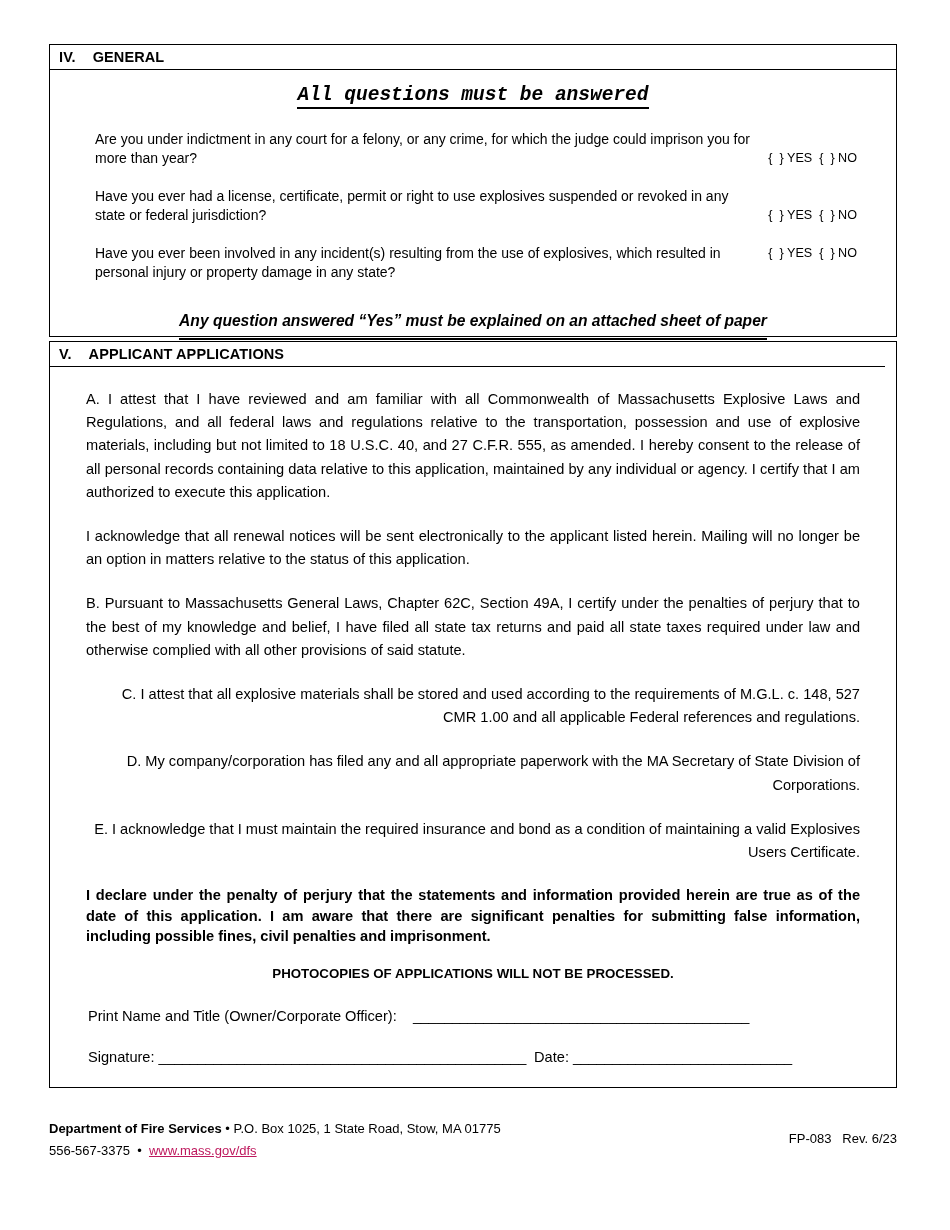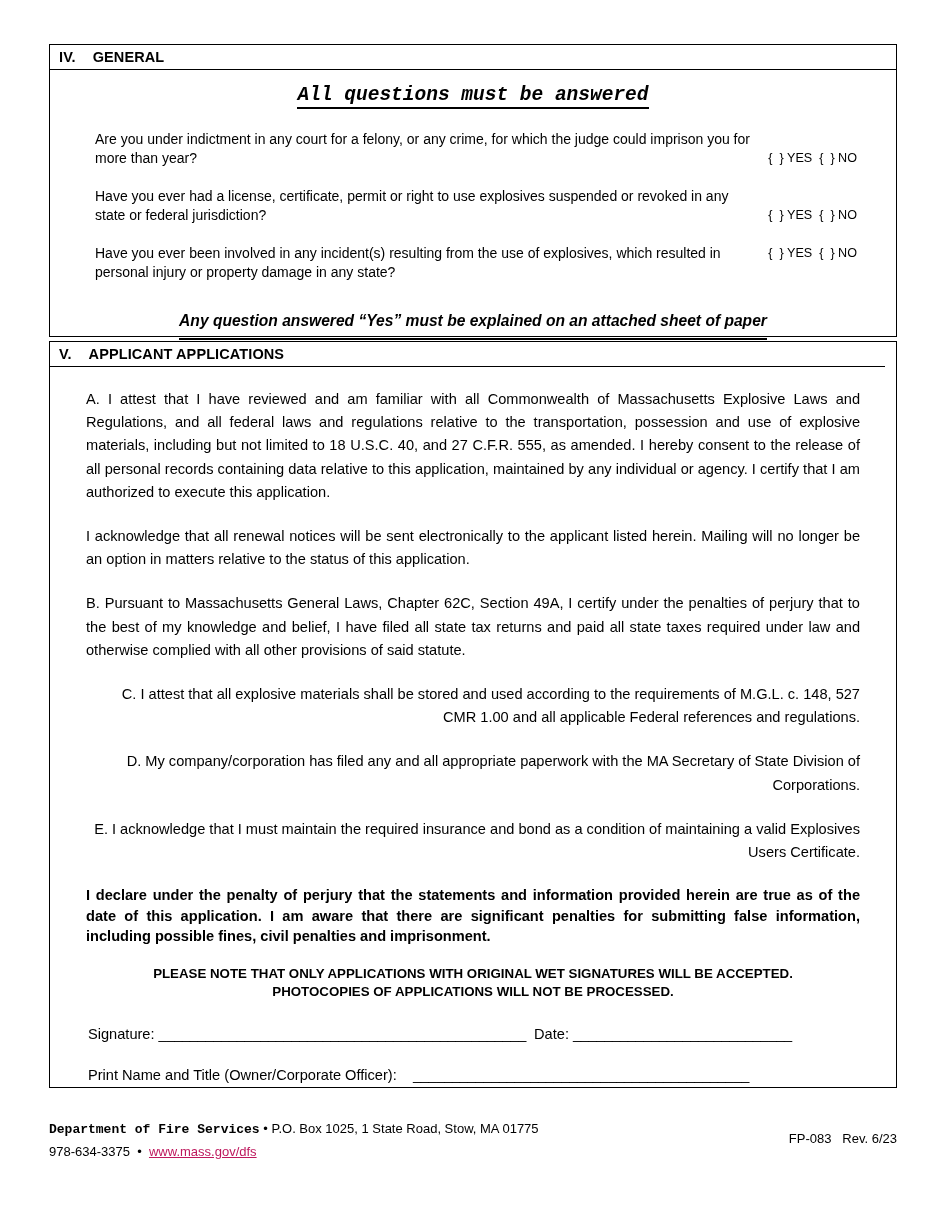--- a/index.html
+++ b/index.html
@@ -175,21 +175,21 @@
     left: 49px;
     top: 1118px;
     width: 848px;
     font-size: 13px;
     line-height: 22px;
   }
   .footer-line {
     position: relative;
     white-space: pre;
   }
-  .footer b { font-weight: bold; font-family: Liberation Mono, monospace; }
+  .footer b { font-weight: bold; }
   .footer-right {
     position: absolute;
     right: 0;
     top: 10px;
     white-space: pre;
   }
   .weblink {
     color: #be185d;
     text-decoration: underline;
   }
@@ -248,31 +248,30 @@
       <p class="para">A.   I attest that I have reviewed and am familiar with all Commonwealth of Massachusetts Explosive Laws and Regulations, and all federal laws and regulations relative to the transportation, possession and use of explosive materials, including but not limited to 18 U.S.C. 40, and 27 C.F.R. 555, as amended. I hereby consent to the release of all personal records containing data relative to this application, maintained by any individual or agency. I certify that I am authorized to execute this application.</p>
       <p class="para">I acknowledge that all renewal notices will be sent electronically to the applicant listed herein. Mailing will no longer be an option in matters relative to the status of this application.</p>
       <p class="para">B.   Pursuant to Massachusetts General Laws, Chapter 62C, Section 49A, I certify under the penalties of perjury that to the best of my knowledge and belief, I have filed all state tax returns and paid all state taxes required under law and otherwise complied with all other provisions of said statute.</p>
       <p class="para nojust">C.   I attest that all explosive materials shall be stored and used according to the requirements of M.G.L. c. 148, 527 CMR 1.00 and all applicable Federal references and regulations.</p>
       <p class="para nojust">D.   My company/corporation has filed any and all appropriate paperwork with the MA Secretary of State Division of Corporations.</p>
       <p class="para nojust">E.   I acknowledge that I must maintain the required insurance and bond as a condition of maintaining a valid Explosives Users Certificate.</p>
 
       <p class="declare">I declare under the penalty of perjury that the statements and information provided herein are true as of the date of this application. I am aware that there are significant penalties for submitting false information, including possible fines, civil penalties and imprisonment.</p>
 
       <div class="please-note">
-        <div>PLEASE NOTE THAT ONLY APPLICATIONS WITH ORIGINAL WET SIGNATURES WILL BE ACCEPTED.</div>
         <div>PHOTOCOPIES OF APPLICATIONS WILL NOT BE PROCESSED.</div>
       </div>
 
       <div class="siglines">
+        <div class="sigrow"><span>Print Name and Title (Owner/Corporate Officer):    </span><span class="ul">___________________________________________</span></div>
+
         <div class="sigrow"><span>Signature: </span><span class="ul">_______________________________________________</span><span>  Date: </span><span class="ul">____________________________</span></div>
-
-        <div class="sigrow"><span>Print Name and Title (Owner/Corporate Officer):    </span><span class="ul">___________________________________________</span></div>
       </div>
 
     </div>
   </div>
 
   <div class="footer">
     <div class="footer-line"><b>Department of Fire Services</b><span> • P.O. Box 1025, 1 State Road, Stow, MA 01775</span><span class="footer-right">FP-083   Rev. 6/23</span></div>
-    <div class="footer-line"><span>978-634-3375  •  </span><a class="weblink" href="#">www.mass.gov/dfs</a></div>
+    <div class="footer-line"><span>556-567-3375  •  </span><a class="weblink" href="#">www.mass.gov/dfs</a></div>
   </div>
 
 </div>
 
 </body></html>

